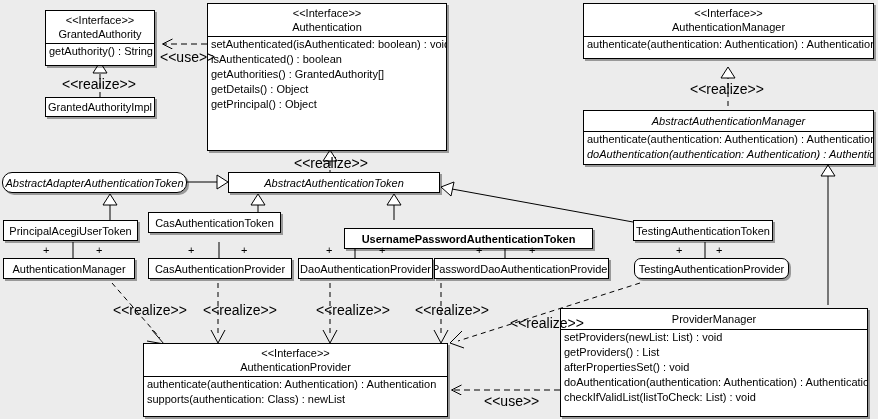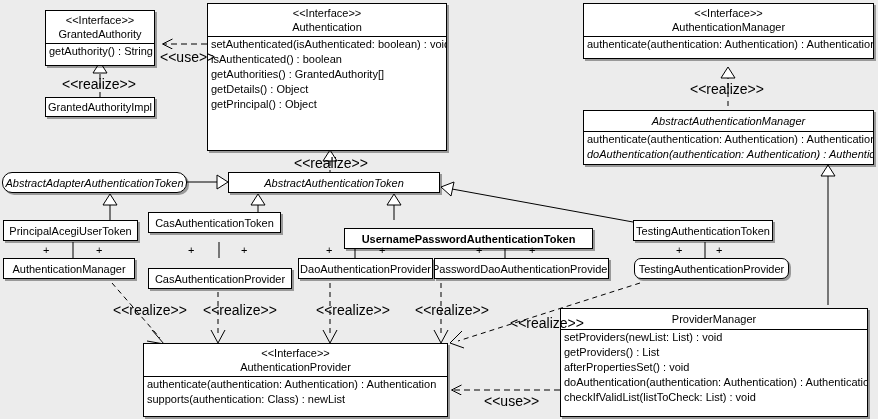--- a/index.html
+++ b/index.html
@@ -209,21 +209,21 @@
   <span class="plus" style="left:379px;top:245px;">+</span>
   <span class="plus" style="left:476px;top:245px;">+</span>
   <span class="plus" style="left:529px;top:245px;">+</span>
   <span class="plus" style="left:676px;top:245px;">+</span>
   <span class="plus" style="left:716px;top:245px;">+</span>
 
   <div class="uml simple" style="left:3px;top:258px;width:132px;height:21px;">
     <div class="cname">AuthenticationManager</div>
   </div>
 
-  <div class="uml simple" style="left:148px;top:268px;width:144px;height:21px;">
+  <div class="uml simple" style="left:148px;top:258px;width:144px;height:21px;">
     <div class="cname">CasAuthenticationProvider</div>
   </div>
 
   <div class="uml simple" style="left:298px;top:258px;width:135px;height:21px;">
     <div class="cname">DaoAuthenticationProvider</div>
   </div>
 
   <div class="uml simple" style="left:434px;top:258px;width:175px;height:21px;">
     <div class="cname">PasswordDaoAuthenticationProvider</div>
   </div>

